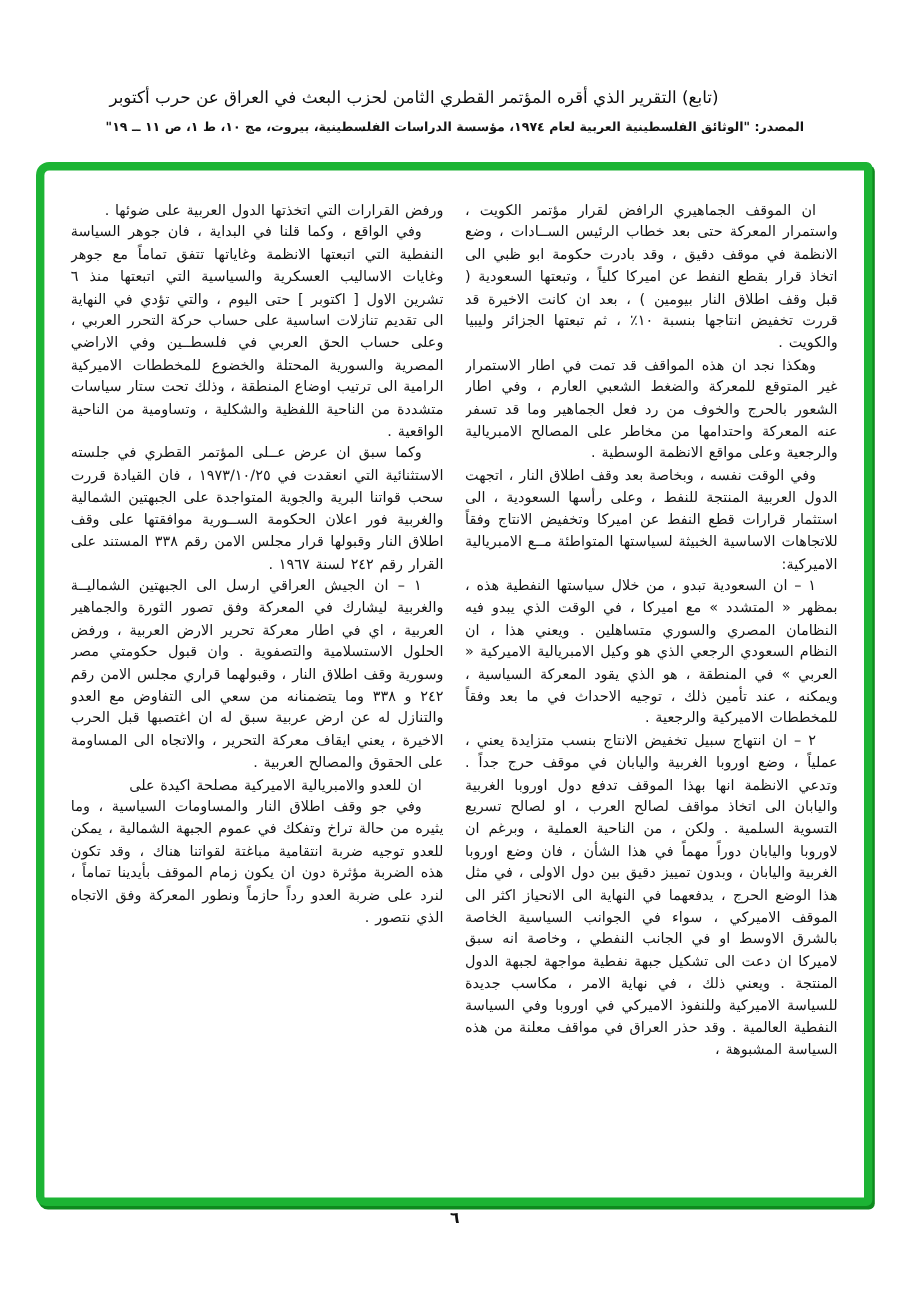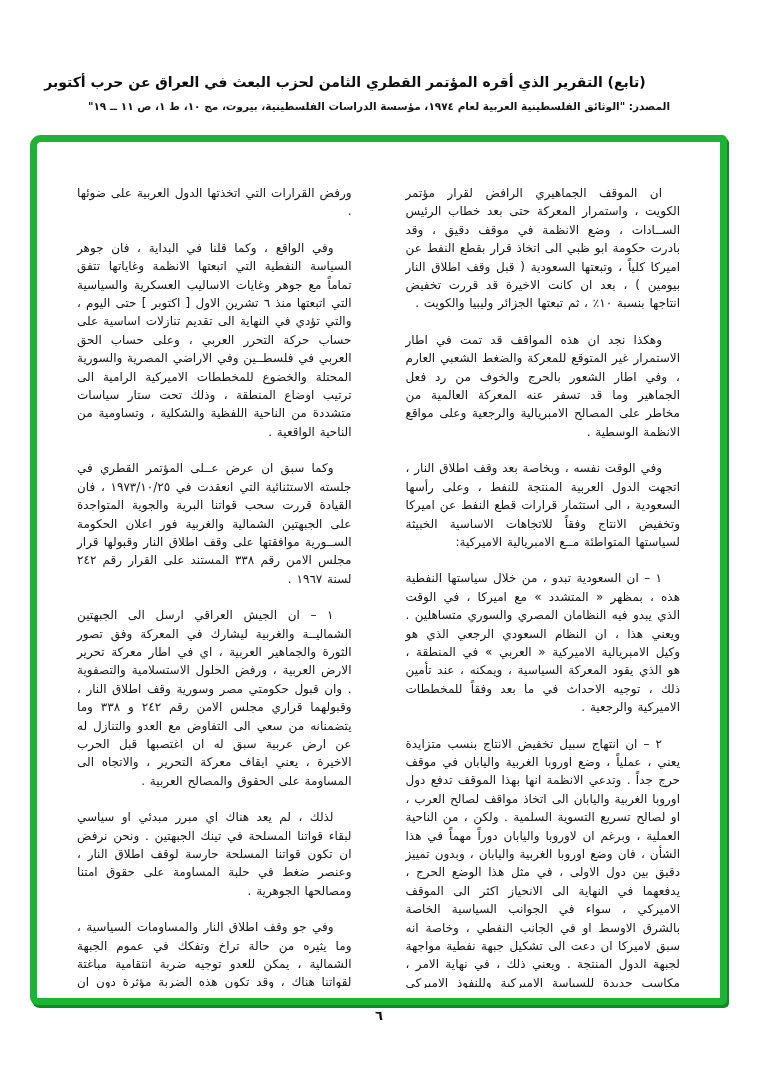--- a/index.html
+++ b/index.html
@@ -15,21 +15,21 @@
     color: #121212;
     overflow: hidden;
   }
   .header-title {
     position: absolute;
     top: 74px;
     left: 0;
     width: 690px;
     text-align: center;
     font-size: 14px;
-    font-weight: bold;
+    font-weight: normal;
     letter-spacing: 0;
     color: #0d0d0d;
     direction: rtl;
   }
   .header-source {
     position: absolute;
     top: 100px;
     left: 0;
     width: 758px;
     text-align: center;
@@ -59,21 +59,21 @@
     padding: 24px 22px 10px 22px;
     height: 100%;
     box-sizing: border-box;
   }
   .col {
     flex: 1 1 0;
     min-width: 0;
     overflow: hidden;
   }
   .col p {
-    margin: 18px;
+    margin: 0;
     direction: rtl;
     text-align: justify;
     font-size: 12px;
     line-height: 18.4px;
     color: #151515;
     word-spacing: 1px;
   }
   .col p.indent {
     text-indent: 18px;
   }
@@ -93,32 +93,31 @@
 
 <div class="header-title">(تابع) التقرير الذي أقره المؤتمر القطري الثامن لحزب البعث في العراق عن حرب أكتوبر</div>
 
 <div class="header-source">المصدر: "الوثائق الفلسطينية العربية لعام ١٩٧٤، مؤسسة الدراسات الفلسطينية، بيروت، مج ١٠، ط ١، ص ١١ ــ ١٩"</div>
 
 <div class="doc-frame">
   <div class="columns">
 
     <div class="col">
       <p class="indent">ان الموقف الجماهيري الرافض لقرار مؤتمر الكويت ، واستمرار المعركة حتى بعد خطاب الرئيس الســادات ، وضع الانظمة في موقف دقيق ، وقد بادرت حكومة ابو ظبي الى اتخاذ قرار بقطع النفط عن اميركا كلياً ، وتبعتها السعودية ( قبل وقف اطلاق النار بيومين ) ، بعد ان كانت الاخيرة قد قررت تخفيض انتاجها بنسبة ١٠٪ ، ثم تبعتها الجزائر وليبيا والكويت .</p>
-      <p class="indent">وهكذا نجد ان هذه المواقف قد تمت في اطار الاستمرار غير المتوقع للمعركة والضغط الشعبي العارم ، وفي اطار الشعور بالحرج والخوف من رد فعل الجماهير وما قد تسفر عنه المعركة العالمية من مخاطر على المصالح الامبريالية والرجعية وعلى مواقع الانظمة الوسطية .</p>
+      <p class="indent">وهكذا نجد ان هذه المواقف قد تمت في اطار الاستمرار غير المتوقع للمعركة والضغط الشعبي العارم ، وفي اطار الشعور بالحرج والخوف من رد فعل الجماهير وما قد تسفر عنه المعركة واحتدامها من مخاطر على المصالح الامبريالية والرجعية وعلى مواقع الانظمة الوسطية .</p>
       <p class="indent">وفي الوقت نفسه ، وبخاصة بعد وقف اطلاق النار ، اتجهت الدول العربية المنتجة للنفط ، وعلى رأسها السعودية ، الى استثمار قرارات قطع النفط عن اميركا وتخفيض الانتاج وفقاً للاتجاهات الاساسية الخبيثة لسياستها المتواطئة مــع الامبريالية الاميركية:</p>
       <p class="indent">١ – ان السعودية تبدو ، من خلال سياستها النفطية هذه ، بمظهر « المتشدد » مع اميركا ، في الوقت الذي يبدو فيه النظامان المصري والسوري متساهلين . ويعني هذا ، ان النظام السعودي الرجعي الذي هو وكيل الامبريالية الاميركية « العربي » في المنطقة ، هو الذي يقود المعركة السياسية ، ويمكنه ، عند تأمين ذلك ، توجيه الاحداث في ما بعد وفقاً للمخططات الاميركية والرجعية .</p>
       <p class="indent">٢ – ان انتهاج سبيل تخفيض الانتاج بنسب متزايدة يعني ، عملياً ، وضع اوروبا الغربية واليابان في موقف حرج جداً . وتدعي الانظمة انها بهذا الموقف تدفع دول اوروبا الغربية واليابان الى اتخاذ مواقف لصالح العرب ، او لصالح تسريع التسوية السلمية . ولكن ، من الناحية العملية ، وبرغم ان لاوروبا واليابان دوراً مهماً في هذا الشأن ، فان وضع اوروبا الغربية واليابان ، وبدون تمييز دقيق بين دول الاولى ، في مثل هذا الوضع الحرج ، يدفعهما في النهاية الى الانحياز اكثر الى الموقف الاميركي ، سواء في الجوانب السياسية الخاصة بالشرق الاوسط او في الجانب النفطي ، وخاصة انه سبق لاميركا ان دعت الى تشكيل جبهة نفطية مواجهة لجبهة الدول المنتجة . ويعني ذلك ، في نهاية الامر ، مكاسب جديدة للسياسة الاميركية وللنفوذ الاميركي في اوروبا وفي السياسة النفطية العالمية . وقد حذر العراق في مواقف معلنة من هذه السياسة المشبوهة ،</p>
     </div>
 
     <div class="col">
       <p>ورفض القرارات التي اتخذتها الدول العربية على ضوئها .</p>
       <p class="indent">وفي الواقع ، وكما قلنا في البداية ، فان جوهر السياسة النفطية التي اتبعتها الانظمة وغاياتها تتفق تماماً مع جوهر وغايات الاساليب العسكرية والسياسية التي اتبعتها منذ ٦ تشرين الاول [ اكتوبر ] حتى اليوم ، والتي تؤدي في النهاية الى تقديم تنازلات اساسية على حساب حركة التحرر العربي ، وعلى حساب الحق العربي في فلسطــين وفي الاراضي المصرية والسورية المحتلة والخضوع للمخططات الاميركية الرامية الى ترتيب اوضاع المنطقة ، وذلك تحت ستار سياسات متشددة من الناحية اللفظية والشكلية ، وتساومية من الناحية الواقعية .</p>
       <p class="indent">وكما سبق ان عرض عــلى المؤتمر القطري في جلسته الاستثنائية التي انعقدت في ١٩٧٣/١٠/٢٥ ، فان القيادة قررت سحب قواتنا البرية والجوية المتواجدة على الجبهتين الشمالية والغربية فور اعلان الحكومة الســورية موافقتها على وقف اطلاق النار وقبولها قرار مجلس الامن رقم ٣٣٨ المستند على القرار رقم ٢٤٢ لسنة ١٩٦٧ .</p>
       <p class="indent">١ – ان الجيش العراقي ارسل الى الجبهتين الشماليــة والغربية ليشارك في المعركة وفق تصور الثورة والجماهير العربية ، اي في اطار معركة تحرير الارض العربية ، ورفض الحلول الاستسلامية والتصفوية . وان قبول حكومتي مصر وسورية وقف اطلاق النار ، وقبولهما قراري مجلس الامن رقم ٢٤٢ و ٣٣٨ وما يتضمنانه من سعي الى التفاوض مع العدو والتنازل له عن ارض عربية سبق له ان اغتصبها قبل الحرب الاخيرة ، يعني ايقاف معركة التحرير ، والاتجاه الى المساومة على الحقوق والمصالح العربية .</p>
-      <p class="indent">لذلك ، لم يعد هناك اي مبرر مبدئي او سياسي لبقاء قواتنا المسلحة في تينك الجبهتين . ونحن نرفض ان تكون قواتنا المسلحة حارسة لوقف اطلاق النار ، وعنصر ضغط في حلبة المساومة على حقوق امتنا ومصالحها الجوهرية .</p>
+      <p class="indent">ان للعدو والامبريالية الاميركية مصلحة اكيدة على</p>
       <p class="indent">وفي جو وقف اطلاق النار والمساومات السياسية ، وما يثيره من حالة تراخ وتفكك في عموم الجبهة الشمالية ، يمكن للعدو توجيه ضربة انتقامية مباغتة لقواتنا هناك ، وقد تكون هذه الضربة مؤثرة دون ان يكون زمام الموقف بأيدينا تماماً ، لنرد على ضربة العدو رداً حازماً ونطور المعركة وفق الاتجاه الذي نتصور .</p>
-      <p class="indent">ان للعدو والامبريالية الاميركية مصلحة اكيدة على</p>
     </div>
 
   </div>
 </div>
 
 <div class="page-number">٦</div>
 
 </body></html>

